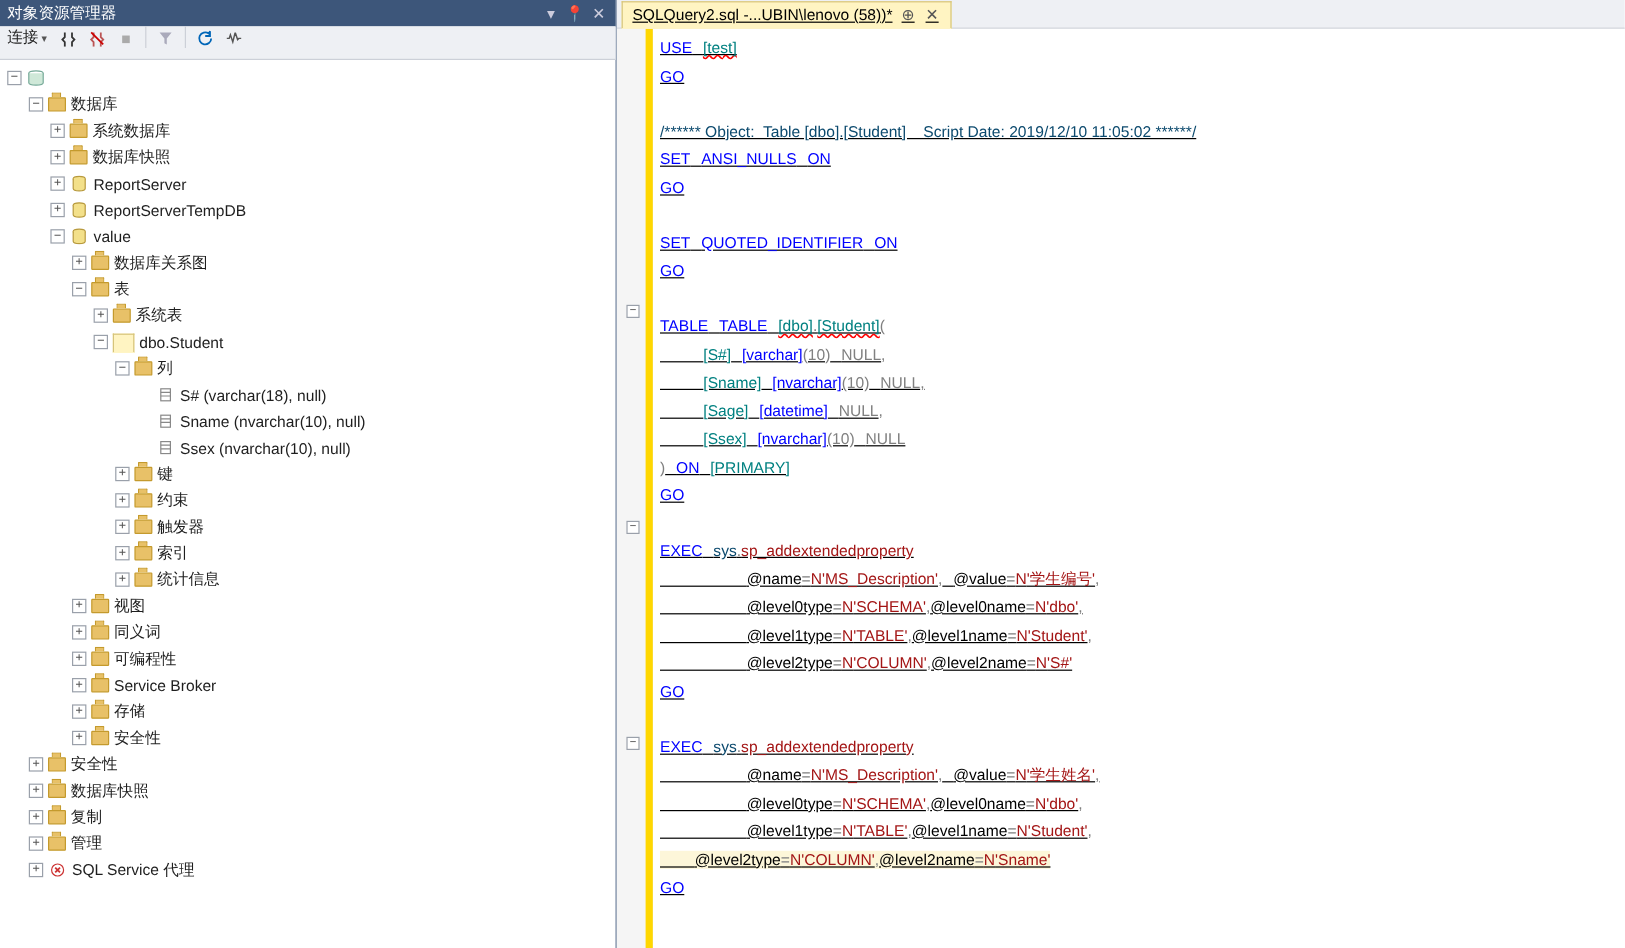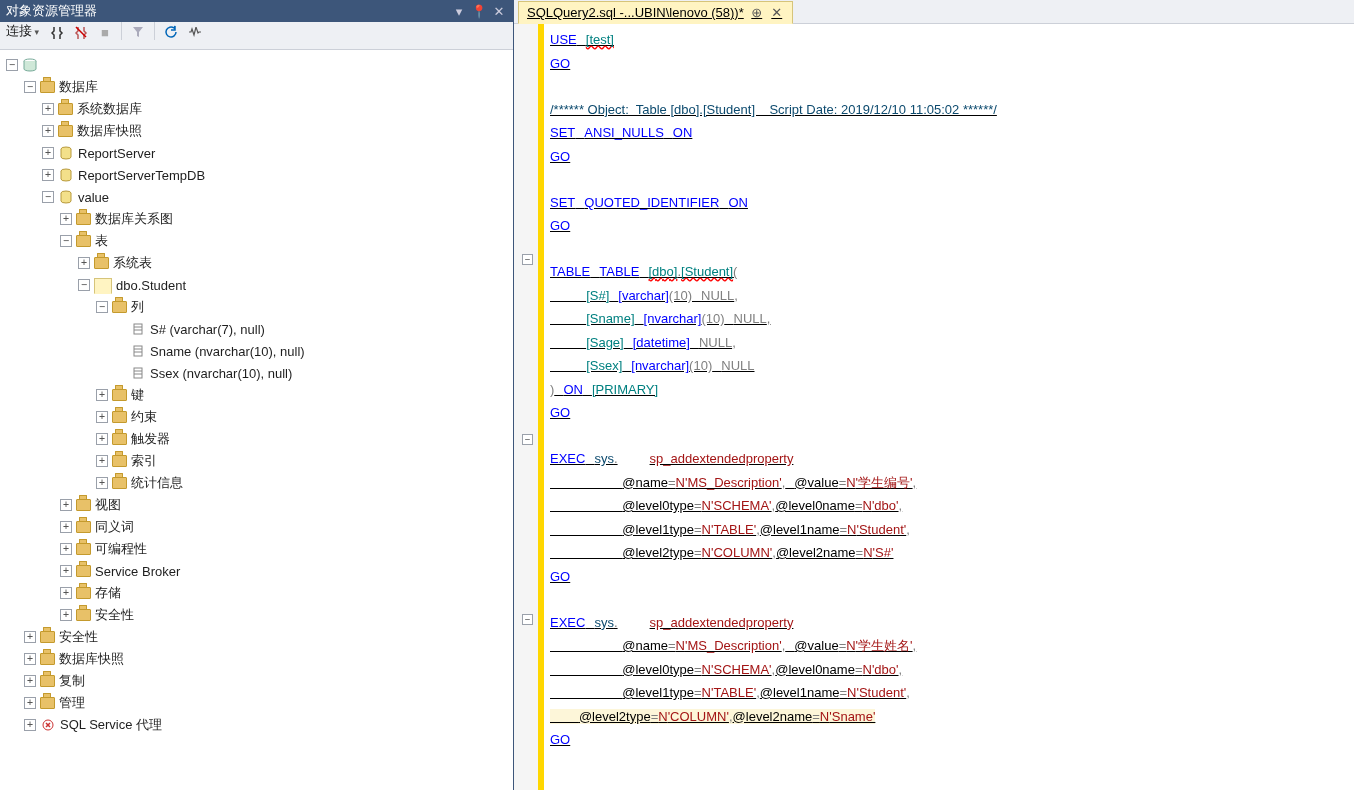--- a/index.html
+++ b/index.html
@@ -24,21 +24,21 @@
     .ic.db{ }
     .ic.db svg,.ic.srv svg,.ic.tab svg,.ic.col svg,.ic.agent svg{display:block;}
     .right-panel { flex:1; display:flex; flex-direction:column; background:#fff;text-decoration:underline;}
     .tab-bar { height:24px; background:#eef0f4; display:flex; align-items:flex-end; padding-left:4px; border-bottom:1px solid #ccd0d8;}
     .tab { background:#fff4c2; border:1px solid #d6c47a; border-bottom:1px solid #fff4c2; height:23px; display:flex; align-items:center; padding:0 8px; position:relative; top:1px;}
     .tab .pin,.tab .x{width:14px;height:14px;display:flex;align-items:center;justify-content:center;margin-left:6px;color:#555;cursor:pointer;}
     .editor{flex:1; display:flex; background:#fff; overflow:hidden;}
     .gutter{width:30px; background:#f5f5f5; border-right:1px solid #e4e4e4; position:relative;}
     .yellow-bar{width:6px; background:#ffd700; position:absolute; left:24px; top:0; bottom:0;}
     .code{flex:1; padding:4px 0 4px 6px; font-family:"SimSun","NSimSun",Consolas,monospace; font-size:15px; line-height:22.5px; white-space:pre; color:#000; overflow:hidden;}
-    .k{color:#0000ff;margin-top:22px;} .g{color:#808080;} .cm{color:#0c4a6e;} .t{color:#008080;} .str{color:#a31515;} .n{color:#a31515;margin-left:32px;}
+    .k{color:#0000ff;margin-top:22px;} .g{color:#808080;} .cm{color:#0c4a6e;} .t{color:#008080;} .str{color:#a31515;} .n{color:#a31515;}
     .sq{text-decoration:underline wavy #ff0000; text-decoration-skip-ink:none;}
     .fold{position:absolute; left:8px; width:11px; height:11px; border:1px solid #9aa0aa; font-size:9px; line-height:9px; text-align:center; color:#555; font-family:Consolas,monospace; background:#fff;}
     .cursor-line{background:#fdf6d9;}
   </style>
 </head>
 <body>
 
 <div class="left-panel">
   <div class="panel-titlebar">
     <span class="title">对象资源管理器</span>
@@ -167,21 +167,21 @@
       </div>
     <div class="node" style="padding-left:108px">
         <span class="tw blank"></span>
         <span class="ic col">
           <svg width="10" height="12">
             <rect x="1" y="1" width="8" height="10" fill="#fff" stroke="#888"></rect>
             <line x1="1" y1="4" x2="9" y2="4" stroke="#888"></line>
             <line x1="1" y1="7" x2="9" y2="7" stroke="#888"></line>
           </svg>
         </span>
-        <span class="txt">S# (varchar(7), null)</span>
+        <span class="txt">S# (varchar(18), null)</span>
       </div>
     <div class="node" style="padding-left:108px">
         <span class="tw blank"></span>
         <span class="ic col">
           <svg width="10" height="12">
             <rect x="1" y="1" width="8" height="10" fill="#fff" stroke="#888"></rect>
             <line x1="1" y1="4" x2="9" y2="4" stroke="#888"></line>
             <line x1="1" y1="7" x2="9" y2="7" stroke="#888"></line>
           </svg>
         </span>

